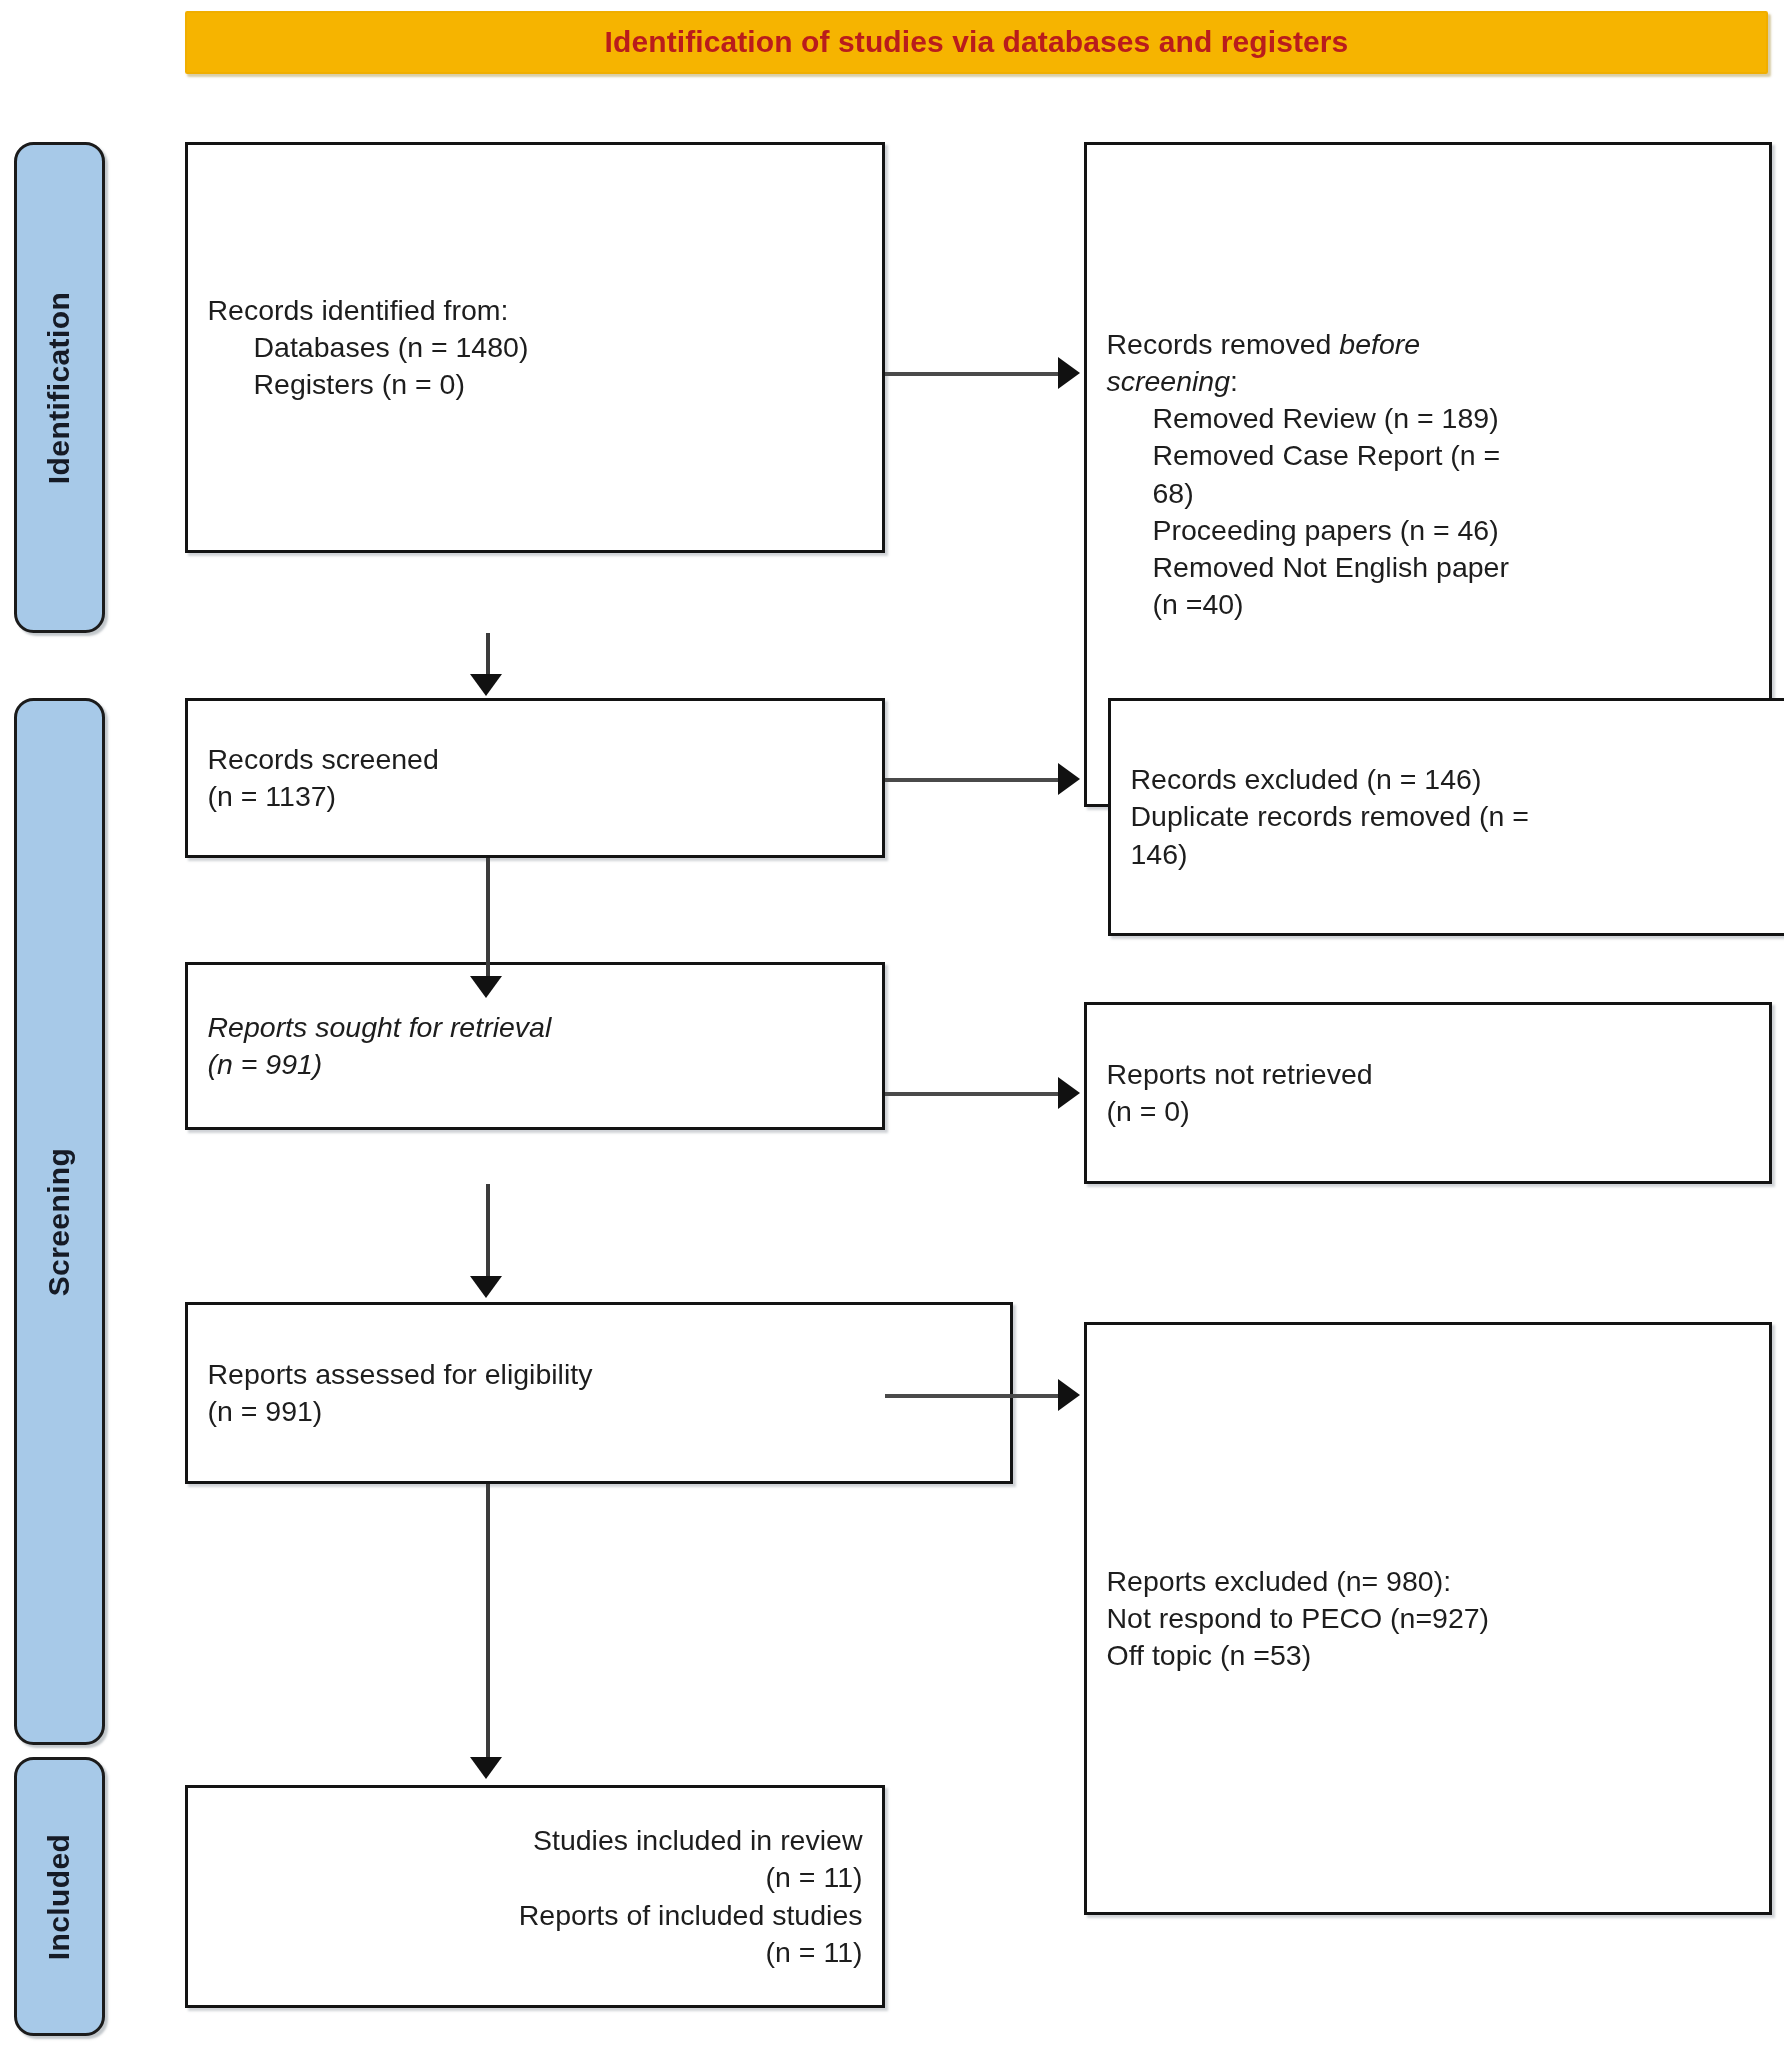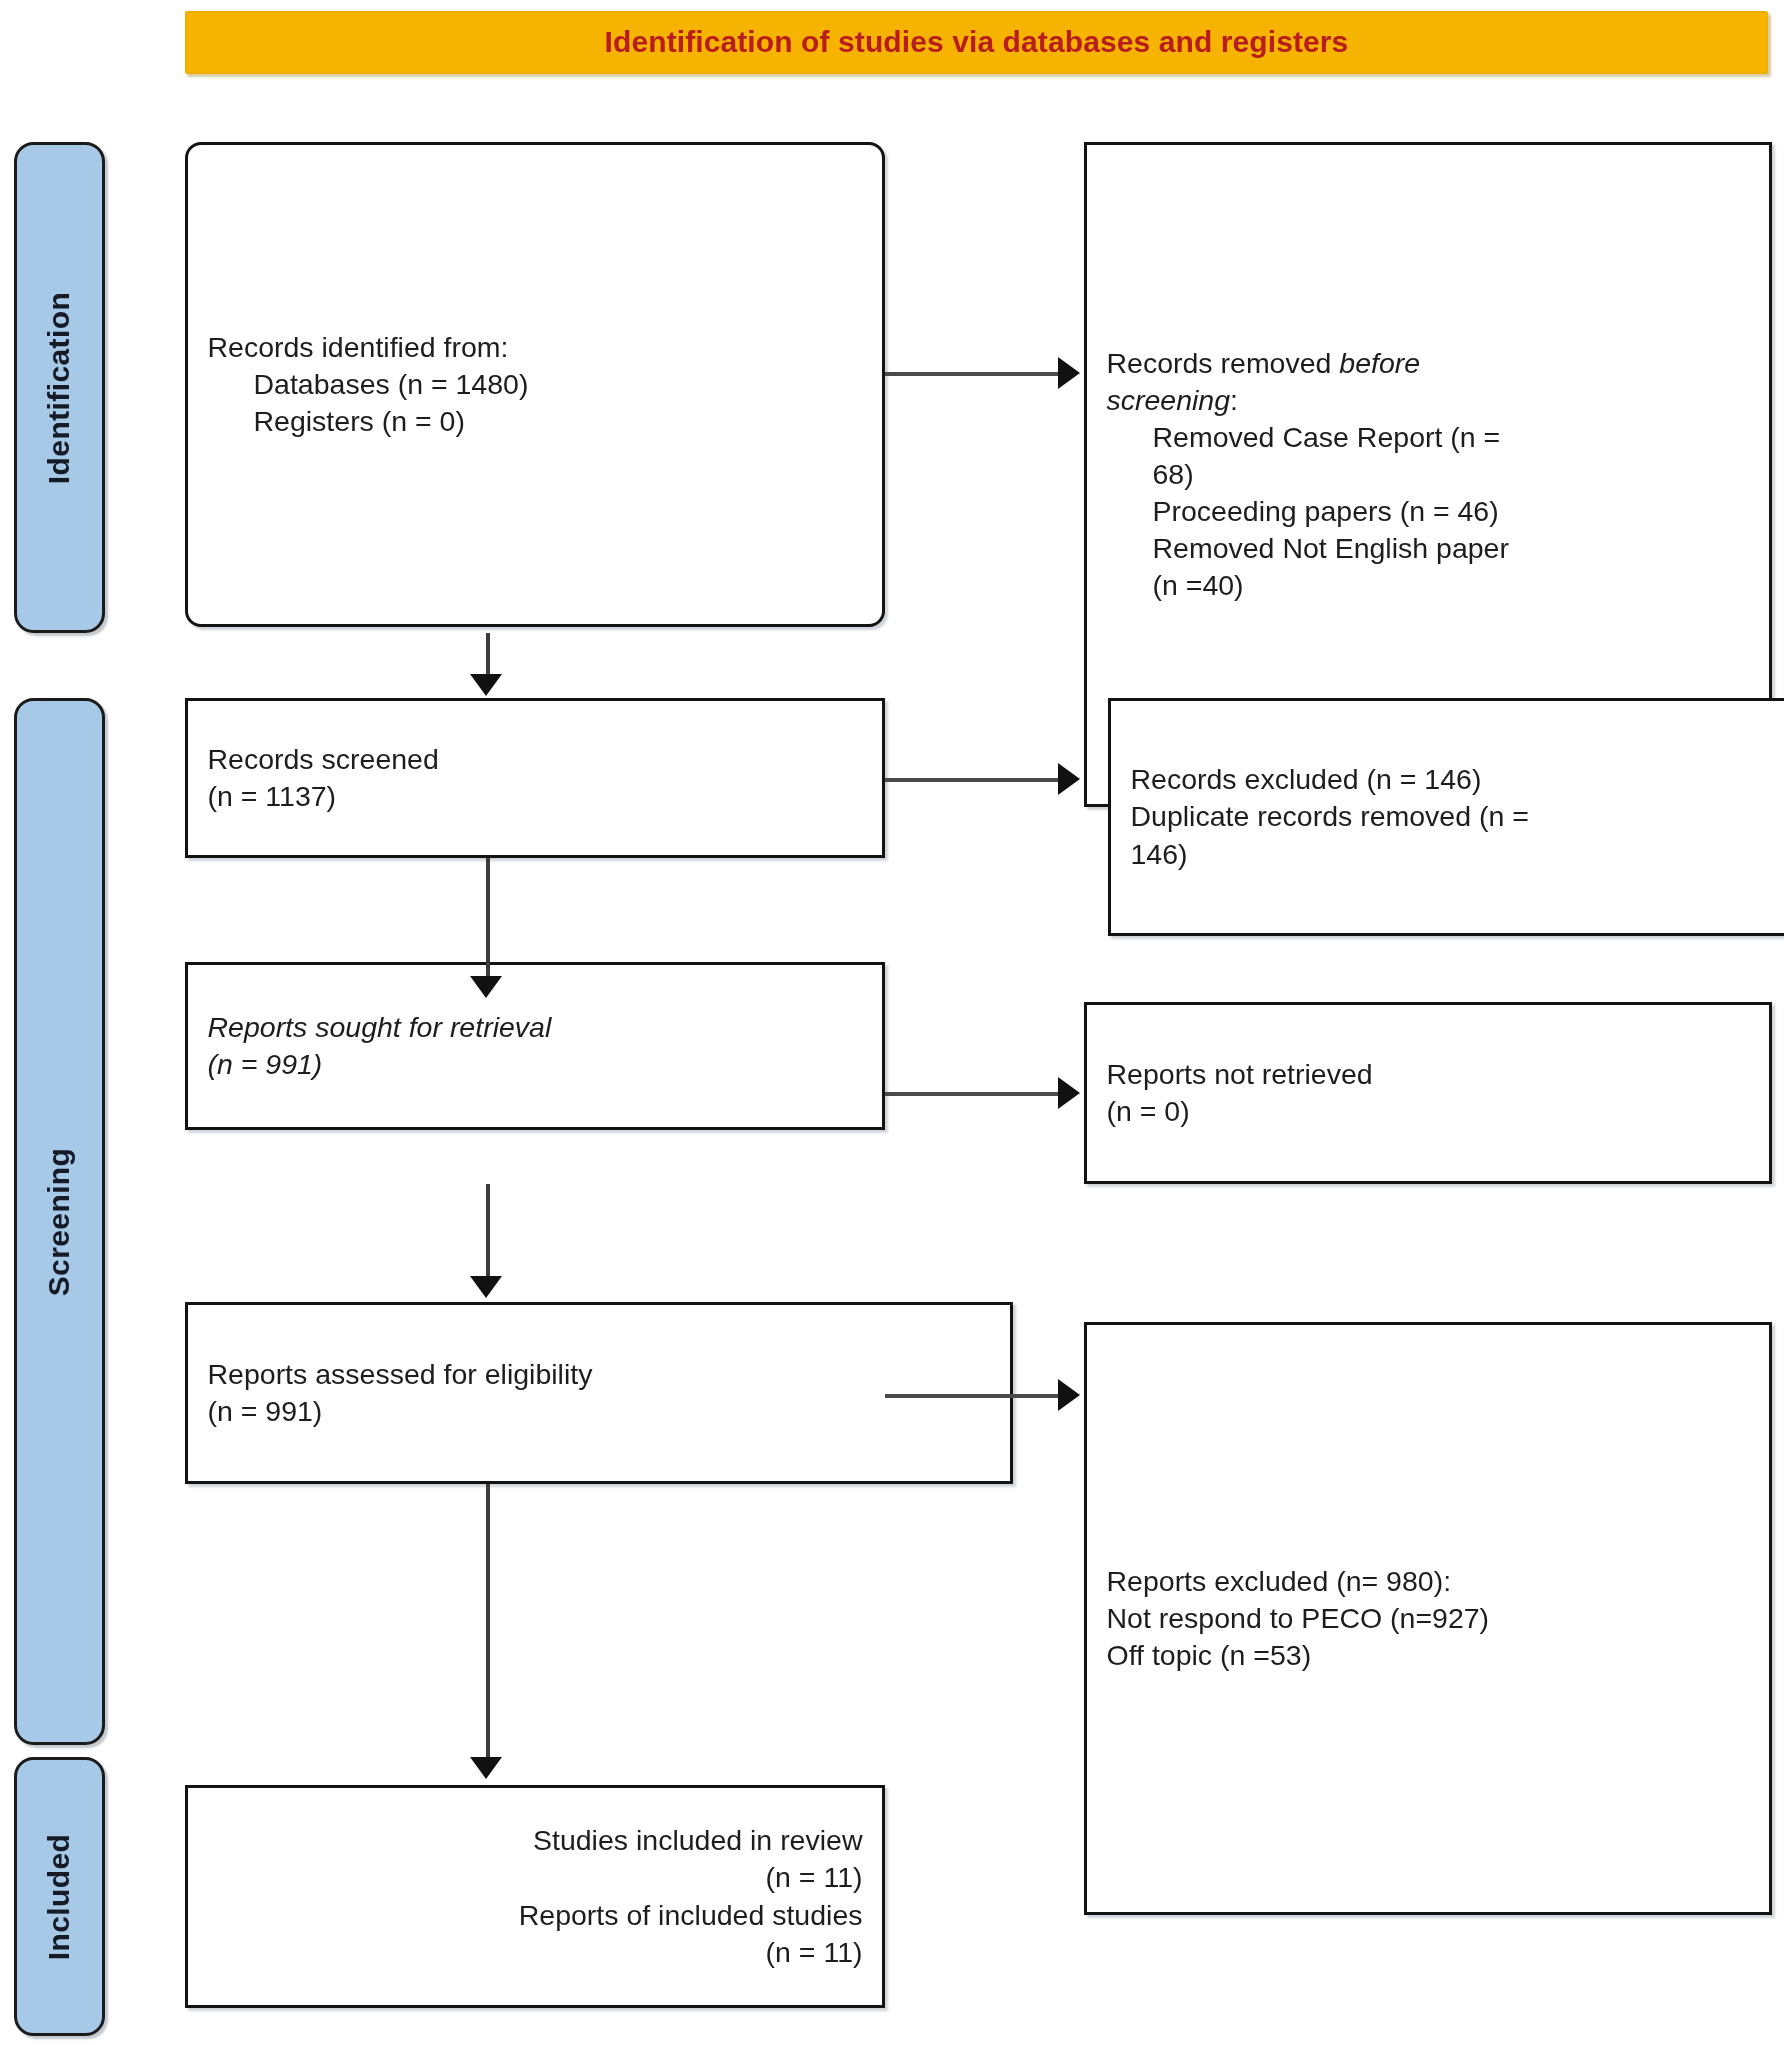--- a/index.html
+++ b/index.html
@@ -83,21 +83,21 @@
     line-height: 1.30;
     color: #1d1d1d;
     padding: 0 19.5px;
     width: 100%;
   }
   .box-text .ln { display: block; white-space: pre-wrap; }
   .box-text .ind { padding-left: 46px; text-indent: 0; }
   .box-text em { font-style: italic; }
 
   
-  #box-identified        { left: 185px; top: 142px;  width: 700px;  height: 485px; border-radius: 16px; }
+  #box-identified        { left: 185px; top: 142px;  width: 700px;  height: 411px; }
   #box-screened          { left: 185px; top: 698px;  width: 700px;  height: 160px; }
   #box-sought            { left: 185px; top: 962px; width: 700px;  height: 168px; font-style: italic; }
   #box-assessed          { left: 185px; top: 1302px; width: 828px;  height: 182px; }
   #box-included          { left: 185px; top: 1785px; width: 700px;  height: 223px; text-align: right; }
 
   
   #box-removed-before    { left: 1084px; top: 142px;  width: 688px;  height: 665px; }
   #box-records-excluded  { left: 1084px; top: 698px;  width: 688px;  height: 238px; margin-left: 24px; }
   #box-not-retrieved     { left: 1084px; top: 1002px; width: 688px;  height: 182px; }
   #box-reports-excluded  { left: 1084px; top: 1322px; width: 688px;  height: 593px; }
@@ -173,20 +173,21 @@
       <span class="ln">Records identified from:</span>
       <span class="ln ind">Databases (n = 1480)</span>
       <span class="ln ind">Registers (n = 0)</span>
     </div>
   </div>
 
   <div class="box" id="box-removed-before">
     <div class="box-text">
       <span class="ln"><span>Records removed </span><em>before</em></span>
       <span class="ln"><em>screening</em><span>:</span></span>
+      <span class="ln ind">Removed Review (n = 189)</span>
       <span class="ln ind">Removed Case Report (n =</span>
       <span class="ln ind">68)</span>
       <span class="ln ind">Proceeding papers (n = 46)</span>
       <span class="ln ind">Removed Not English paper</span>
       <span class="ln ind">(n =40)</span>
     </div>
   </div>
 
   <div class="box" id="box-screened">
     <div class="box-text">

